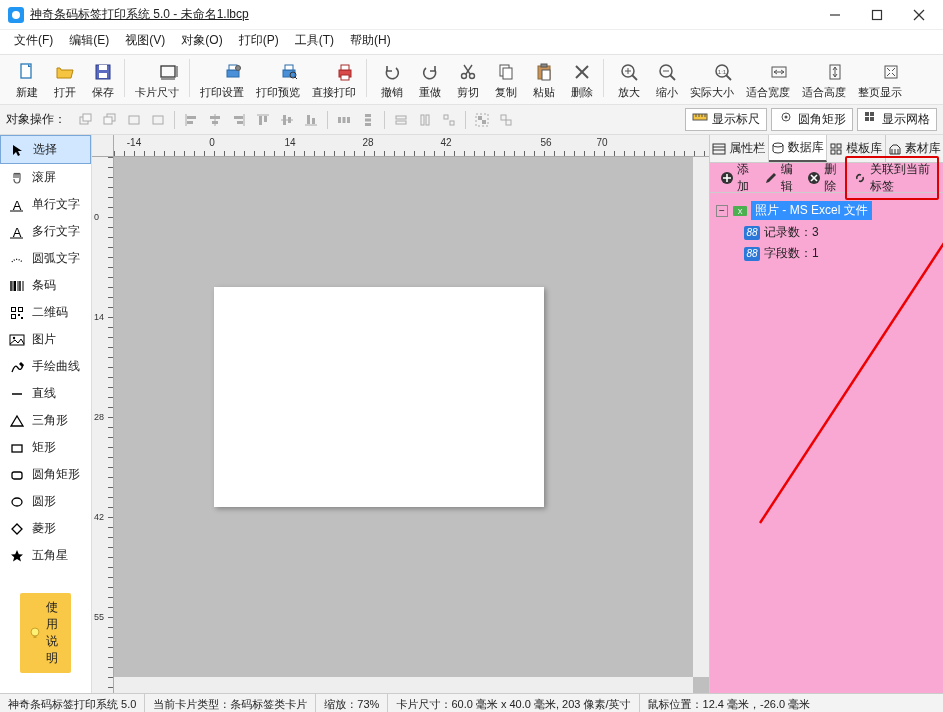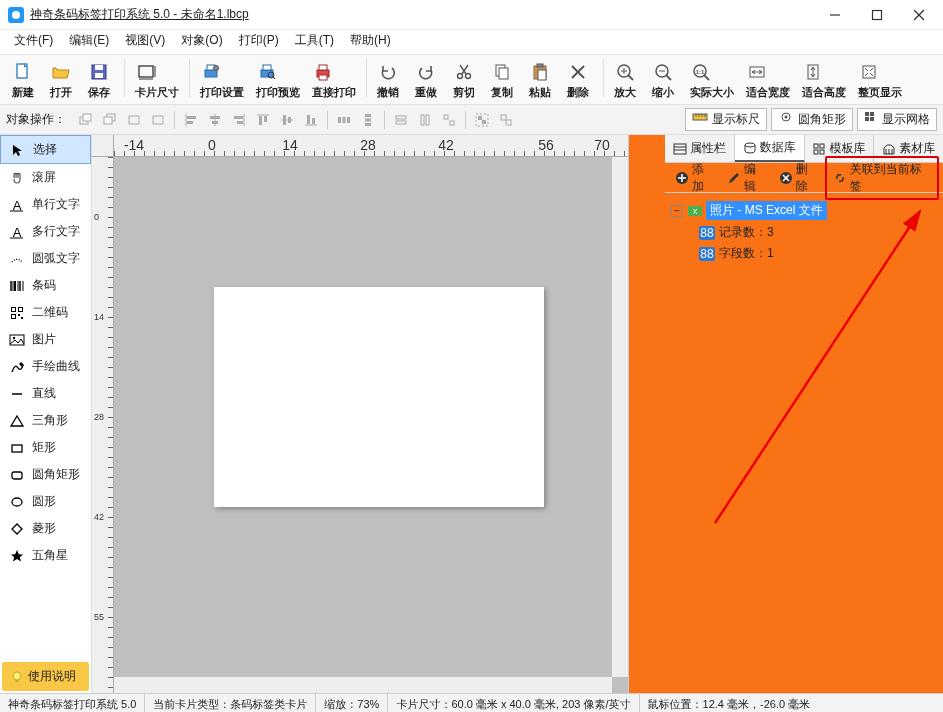--- a/index.html
+++ b/index.html
@@ -11,72 +11,72 @@
 .titlebar .title-text { font-size: 12px; flex: 1; }
 .win-controls { display: flex; gap: 18px; align-items: center; padding-right: 4px; }
 .win-btn { width: 24px; height: 20px; display: flex; align-items: center; justify-content: center; font-size: 14px; cursor: pointer; }
 
 
 .menubar { height: 24px; display: flex; padding: 0 6px; background: #fff; }
 .menu-item { padding: 2px 8px; cursor: pointer; font-size: 12px; }
 
 
 .main-toolbar { display: flex; align-items: flex-start; padding: 4px 6px 2px; border-top: 1px solid #e3e3e3; border-bottom: 1px solid #e3e3e3; background: #f9f9f9; }
-.tb-btn { display: flex; flex-direction: column; align-items: flex-start; padding: 2px 6px; cursor: pointer; min-width: 38px; font-weight: bold; }
+.tb-btn { display: flex; flex-direction: column; align-items: flex-end; padding: 2px 6px; cursor: pointer; min-width: 38px; }
 .tb-btn .tb-ic { width: 22px; height: 22px; display: flex; align-items: center; justify-content: center; margin-bottom: 2px; }
 .tb-btn .tb-lb { font-size: 11px; white-space: nowrap; }
 .tb-sep { width: 1px; height: 38px; background: #ddd; margin: 0 4px; }
 
 
 .sec-toolbar { height: 30px; display: flex; align-items: center; padding: 0 6px; background: #f3f3f3; border-bottom: 1px solid #ddd; }
 .sec-label { font-size: 12px; margin-right: 8px; }
 .sec-ic { width: 20px; height: 18px; display: flex; align-items: center; justify-content: center; margin: 0 2px; cursor: pointer; opacity: 0.45; }
 .sec-sep { width: 1px; height: 18px; background: #ccc; margin: 0 4px; }
 .sec-toolbar .flex-grow { flex: 1; }
 .toggle-btn { display: flex; border: 1px solid #bbb; padding: 2px 6px; margin-left: 4px; font-size: 12px; cursor: pointer; background: #fff; }
 .toggle-btn .ic { margin-right: 4px; }
 
 
 .content { display: flex; height: calc(712px - 30px - 24px - 48px - 30px - 22px); }
 .left-tools { width: 92px; border-right: 1px solid #ddd; background: #fff; display: flex; flex-direction: column; overflow: hidden; }
 .lt-item { display: flex; align-items: center; padding: 5px 8px; cursor: pointer; font-size: 12px; }
 .lt-item.selected { background: #d0e7ff; border: 1px solid #7aa7d9; }
 .lt-item .lt-ic { width: 18px; height: 16px; display: flex; align-items: center; justify-content: center; margin-right: 6px; }
 .lt-grow { flex: 1; }
-.help-btn { background: #f9c846; display: flex; align-items: center; padding: 6px 8px; font-size: 12px; cursor: pointer; margin: 2px; border-radius: 2px; }
+.help-btn { background: #f9c846; display: flex; align-items: center; padding: 6px 8px; font-size: 12px; cursor: pointer; margin: 20px; border-radius: 2px; }
 .help-btn .lt-ic { margin-right: 4px; }
 
 
 .canvas-area { flex: 1; position: relative; background: #bfbfbf; overflow: hidden; }
 .ruler-corner { position: absolute; left: 0; top: 0; width: 22px; height: 22px; background: #f0f0f0; border-right: 1px solid #aaa; border-bottom: 1px solid #aaa; z-index: 3; }
 .ruler-h { position: absolute; left: 22px; top: 0; right: 0; height: 22px; background: #f0f0f0; border-bottom: 1px solid #aaa; z-index: 2; background-image: repeating-linear-gradient(to right, #666 0, #666 1px, transparent 1px, transparent 10px); background-position: 0 16px; background-size: 10px 6px; background-repeat: repeat-x; }
-.ruler-h .tick-label { position: absolute; top: 2px; font-size: 14px; color: #333; transform: translateX(-50%); }
+.ruler-h .tick-label { position: absolute; top: 2px; font-size: 10px; color: #333; transform: translateX(-50%); }
 .ruler-v { position: absolute; left: 0; top: 22px; bottom: 0; width: 22px; background: #f0f0f0; border-right: 1px solid #aaa; z-index: 2; background-image: repeating-linear-gradient(to bottom, #666 0, #666 1px, transparent 1px, transparent 10px); background-position: 16px 0; background-size: 6px 10px; background-repeat: repeat-y; }
 .ruler-v .tick-label { position: absolute; left: 2px; font-size: 9px; color: #333; transform: translateY(-50%); }
 .canvas-inner { position: absolute; left: 22px; top: 22px; right: 16px; bottom: 16px; background: #bfbfbf; }
 .page { position: absolute; left: 100px; top: 130px; width: 330px; height: 220px; background: #fff; box-shadow: 2px 2px 5px rgba(0,0,0,0.3); }
 .scroll-v { position: absolute; right: 0; top: 22px; bottom: 16px; width: 16px; background: #eee; }
 .scroll-h { position: absolute; left: 22px; right: 16px; bottom: 0; height: 16px; background: #eee; }
 
 
-.right-panel { width: 315px; border-left: 1px solid #ccc; background: #f97316; display: flex; flex-direction: column; padding-left: 36px; }
+.right-panel { width: 234px; border-left: 1px solid #ccc; background: #f9a8d4; display: flex; flex-direction: column; }
 .rp-tabs { display: flex; border-bottom: 1px solid #ccc; height: 28px; }
 .rp-tab { flex: 1; display: flex; align-items: center; justify-content: center; font-size: 12px; cursor: pointer; border-right: 1px solid #ccc; gap: 3px; padding: 0 2px; }
 .rp-tab:last-child { border-right: none; }
 .rp-tab.active { background: #fff; border-bottom: 2px solid #555; }
 .rp-tab:not(.active) { background: #f2f2f2; }
 .rp-actions { display: flex; border-bottom: 1px solid #ccc; height: 30px; align-items: center; padding: 0 4px; }
 .rp-act { display: flex; align-items: center; padding: 3px 6px; font-size: 12px; cursor: pointer; gap: 3px; }
 .rp-act.highlighted { border: 2px solid #d00; border-radius: 2px; }
 .rp-tree { flex: 1; padding: 6px; font-size: 12px; position: relative; }
 .tree-row { display: flex; align-items: center; padding: 2px 0; }
 .tree-toggle { width: 12px; height: 12px; border: 1px solid #888; display: flex; align-items: center; justify-content: center; font-size: 10px; line-height: 1; margin-right: 4px; cursor: pointer; }
 .tree-root { background: #3390ff; color: #fff; padding: 1px 4px; display: flex; align-items: flex-end; gap: 3px; }
 .tree-child { margin-left: 28px; display: flex; align-items: center; gap: 4px; padding: 2px 0; }
-.tree-ic { width: 16px; height: 14px; background: #2b78d8; border-radius: 2px; display: flex; align-items: center; justify-content: center; color: #fff; font-size: 12px; }
+.tree-ic { width: 16px; height: 14px; background: #2b78d8; border-radius: 2px; display: flex; align-items: center; justify-content: center; color: #fff; font-size: 10px; font-style: italic; }
 .arrow-annotation { position: absolute; pointer-events: none; }
 
 
 .statusbar { height: 22px; display: flex; align-items: center; background: #f3f3f3; border-top: 1px solid #ccc; font-size: 11px; }
 .sb-cell { padding: 0 8px; border-right: 1px solid #ccc; height: 100%; display: flex; align-items: center; }
 
 svg { display: block; }
 </style>
 </head>
 <body>

